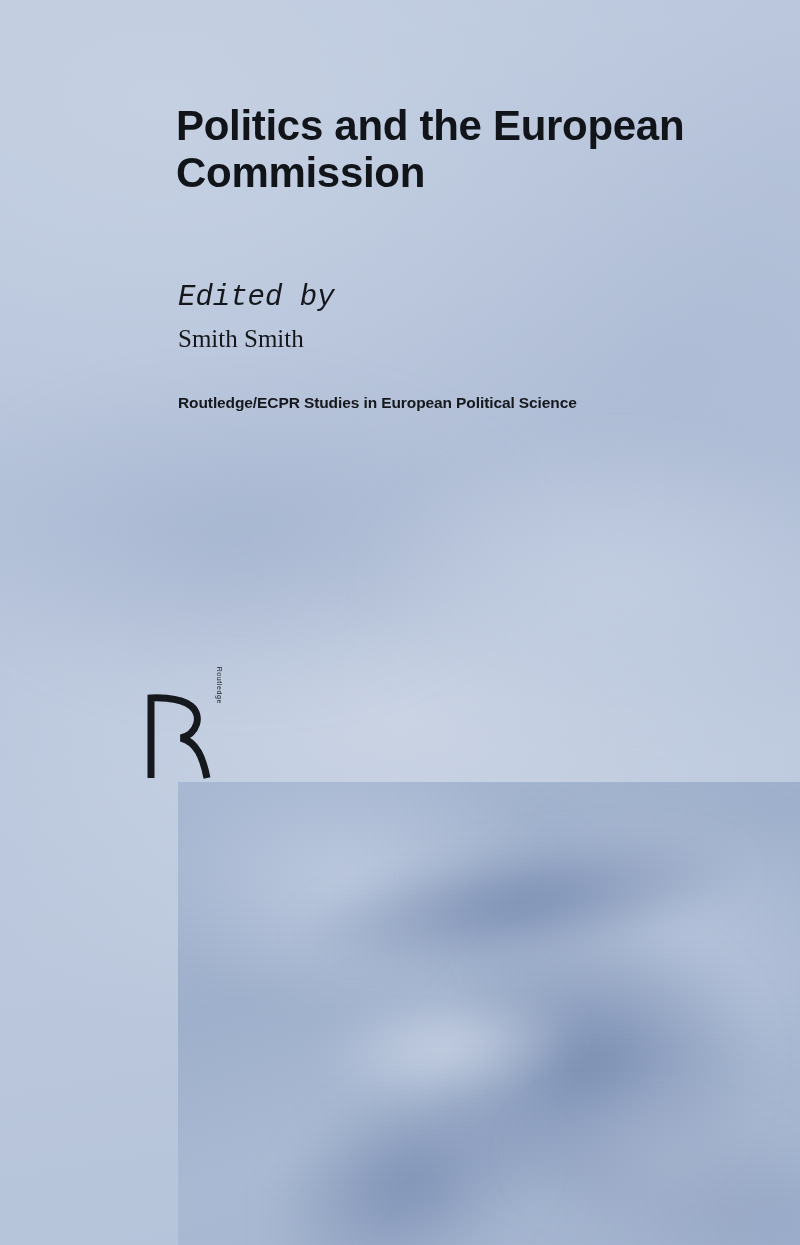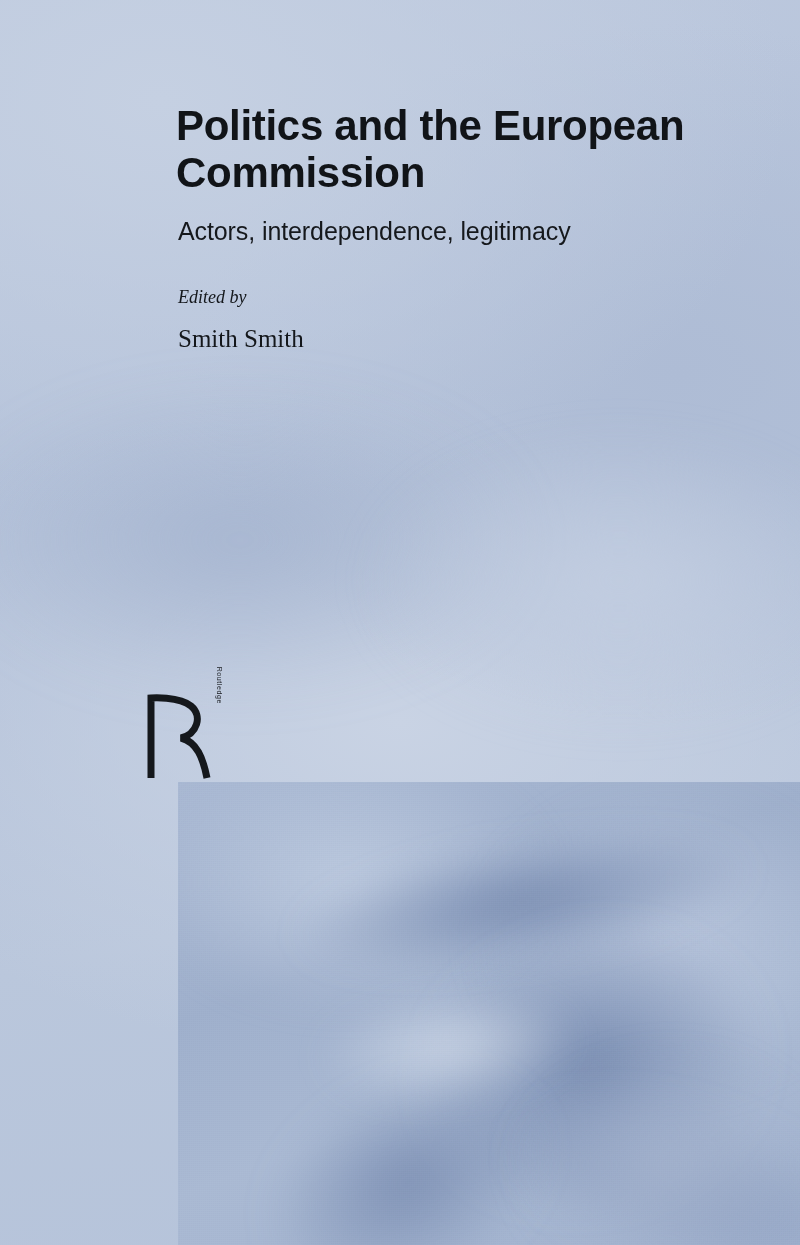--- a/index.html
+++ b/index.html
@@ -126,24 +126,24 @@
     top: 216px;
     width: 560px;
     font-size: 25px;
     line-height: 1.25;
     color: #15181c;
     letter-spacing: -0.1px;
   }
   .edited-by {
     position: absolute;
     left: 178px;
-    top: 287px;
-    font-family: Liberation Serif, serif;
+    top: 281px;
+    font-family: Liberation Mono, monospace;
     font-style: italic;
-    font-size: 18px;
+    font-size: 29px;
     color: #14171b;
   }
   .editor-name {
     position: absolute;
     left: 178px;
     top: 325px;
     font-family: "Liberation Serif", serif;
     font-size: 25px;
     color: #14171b;
   }
@@ -194,26 +194,26 @@
     <div class="p-d2"></div>
     <div class="p-d3"></div>
     <div class="p-d4"></div>
     <div class="p-b1"></div>
     <div class="p-b2"></div>
     <div class="grain"></div>
   </div>
 
   <div class="title">Politics and the European Commission</div>
 
-  <div class="subtitle">Actors, interdependence, legitimacy</div>
 
   <div class="edited-by">Edited by</div>
 
   <div class="editor-name">Smith Smith</div>
 
+  <div class="series">Routledge/ECPR Studies in European Political Science</div>
 
   <div class="logo">
     <svg width="80" height="92" viewBox="0 0 80 92" aria-hidden="true">
       <path d="M6 86 L6 6 C6 6 34 4 46 14 C58 24 52 42 36 46 C52 50 58 66 62 86" fill="none" stroke="#15181c" stroke-width="7" stroke-linecap="butt"></path>
     </svg>
     <div class="logo-word">Routledge</div>
   </div>
 
 </div>
 

